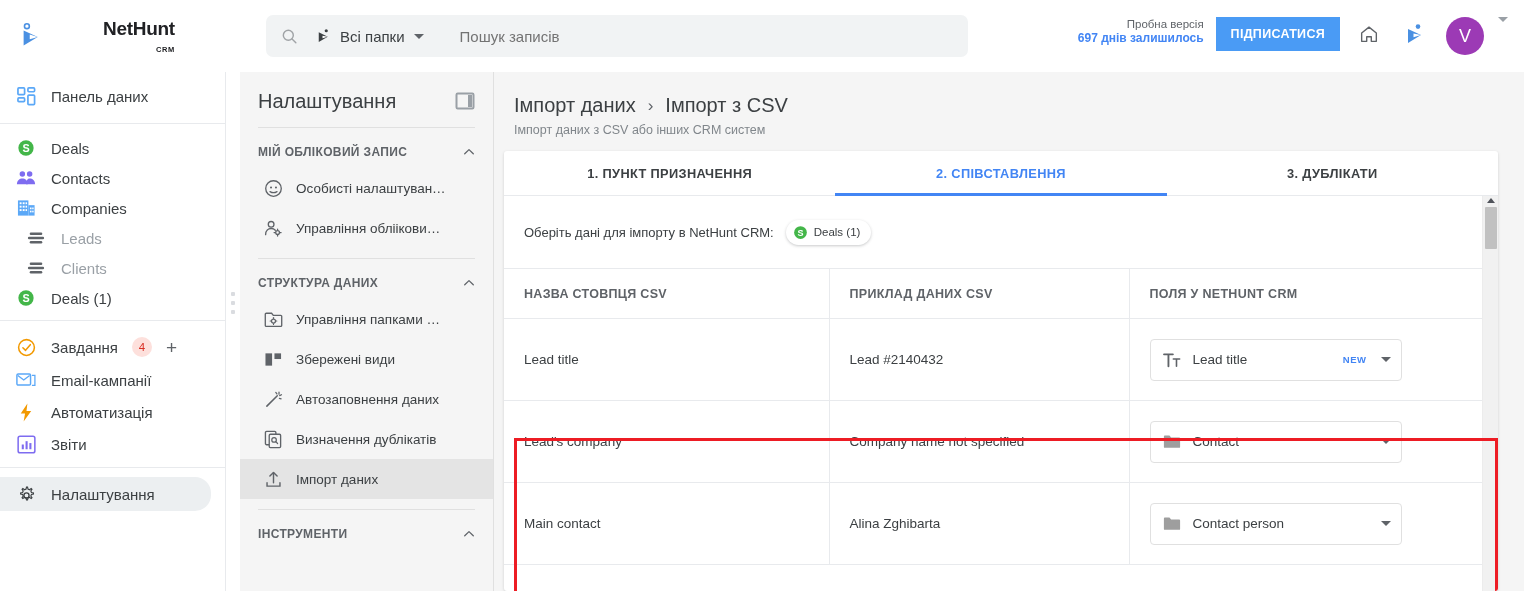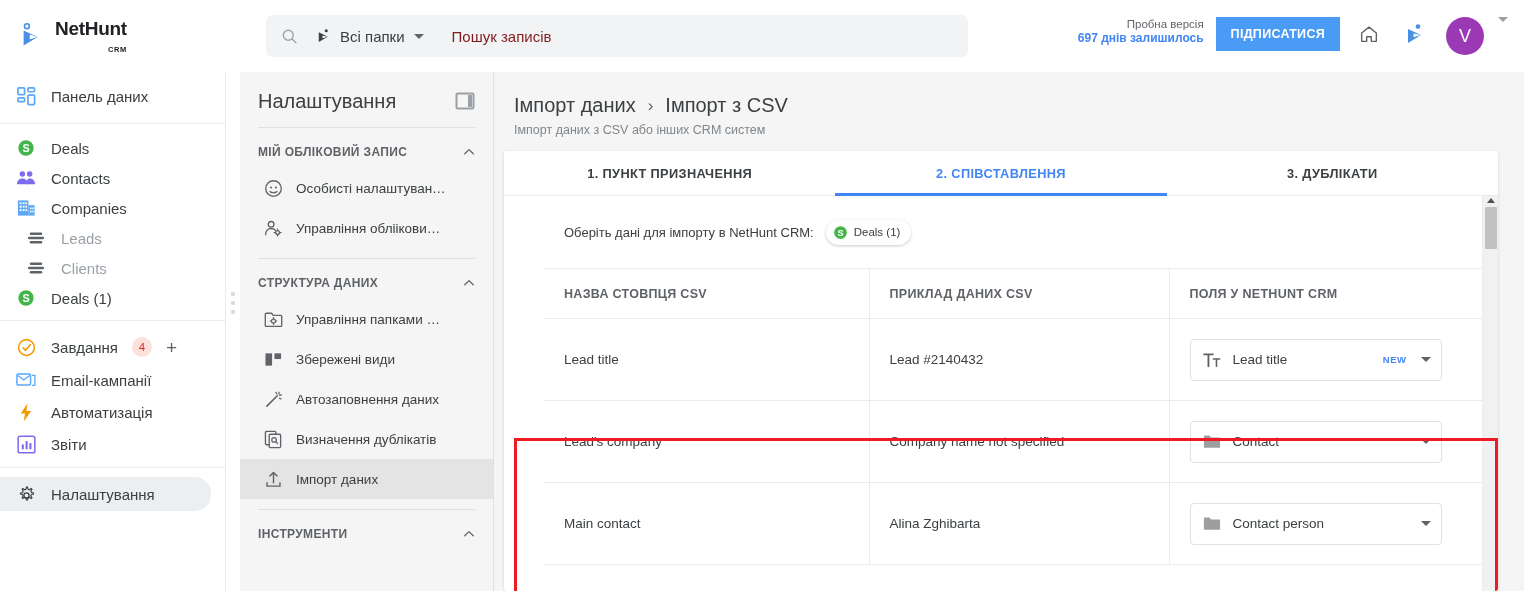--- a/index.html
+++ b/index.html
@@ -11,42 +11,42 @@
   }
   .app { position: relative; width: 1524px; height: 591px; display: flex; flex-direction: column; }
 
   
   .topbar {
     height: 72px; flex: 0 0 72px;
     background: #ffffff;
     display: flex; align-items: center;
     position: relative; z-index: 30;
   }
-  .logo-zone { width: 246px; flex: 0 0 246px; display: flex; align-items: center; padding-left: 18px; }
+  .logo-zone { width: 246px; flex: 0 0 246px; display: flex; align-items: center; padding-left: 18px; gap: 48px; }
   .logo-mark { width: 30px; height: 30px; margin-right: 7px; flex: 0 0 30px; }
   .logo-text { display: flex; flex-direction: column; align-items: flex-end; line-height: 1; }
   .logo-word { font-size: 19px; font-weight: bold; color: #202124; letter-spacing: -0.3px; }
   .logo-sub { font-size: 7.5px; font-weight: bold; color: #202124; letter-spacing: 0.6px; margin-top: 8px; text-align: right; }
 
   .search-wrap {
     flex: 1; display: flex; align-items: center;
     padding-right: 16px;
   }
   .searchbar {
     flex: 0 0 702px; height: 42px;
     background: #f1f3f4; border-radius: 7px;
     display: flex; align-items: center; padding: 8px 14px;
     margin-left: 20px;
   }
   .search-icon { width: 19px; height: 19px; flex: 0 0 19px; opacity: .55; }
   .folders-btn { display: flex; align-items: center; margin-left: 16px; cursor: pointer; }
   .folders-icon { width: 18px; height: 18px; flex: 0 0 18px; margin-right: 7px; }
   .folders-label { font-size: 15px; color: #3c4043; }
   .caret-down { width: 0; height: 0; border-left: 5px solid transparent; border-right: 5px solid transparent; border-top: 5px solid #5f6368; margin-left: 9px; }
-  .search-placeholder { font-size: 15px; color: #7f1d1d; margin-left: 28px; }
+  .search-placeholder { font-size: 15px; color: #737373; margin-left: 36px; }
 
   .topbar-right { display: flex; align-items: flex-start; gap: 0; padding-right: 16px; }
   .trial { text-align: right; line-height: 1.25; margin-right: 12px; }
   .trial-l1 { font-size: 11.5px; color: #5f6368; }
   .trial-l2 { font-size: 12px; color: #4285f4; font-weight: bold; }
   .subscribe-btn {
     background: #4a9bf5; color: #fff; border: none; border-radius: 0;
     font-size: 12.5px; font-weight: bold; letter-spacing: .3px;
     padding: 10px 15px; cursor: pointer;
     font-family: "Liberation Sans", sans-serif;
@@ -139,21 +139,21 @@
   }
   .tabs { display: flex; height: 45px; flex: 0 0 45px; border-bottom: 1px solid #e8eaed; }
   .tab {
     flex: 1; display: flex; align-items: center; justify-content: center;
     font-size: 12.8px; font-weight: bold; letter-spacing: .35px;
     color: #3c4043; cursor: pointer; position: relative;
   }
   .tab.active { color: #4285f4; }
   .tab.active::after { content: ""; position: absolute; left: 0; right: 0; bottom: -1px; height: 3px; background: #4285f4; }
 
-  .scroll-region { flex: 1; min-height: 0; position: relative; display: flex; margin-left: 40px; }
+  .scroll-region { flex: 1; min-height: 0; position: relative; display: flex; }
   .scroll-body { flex: 1; min-width: 0; }
   .choose-row { display: flex; align-items: center; height: 72px; padding-left: 20px; }
   .choose-label { font-size: 13px; color: #3c4043; }
   .chip {
     display: inline-flex; align-items: center;
     background: #fff; border-radius: 14px;
     box-shadow: 0 1px 3px rgba(60,64,67,.28);
     padding: 5px 11px 5px 7px; margin-left: 12px; cursor: pointer;
   }
   .chip-ic { width: 15px; height: 15px; margin-right: 6px; flex: 0 0 15px; }

